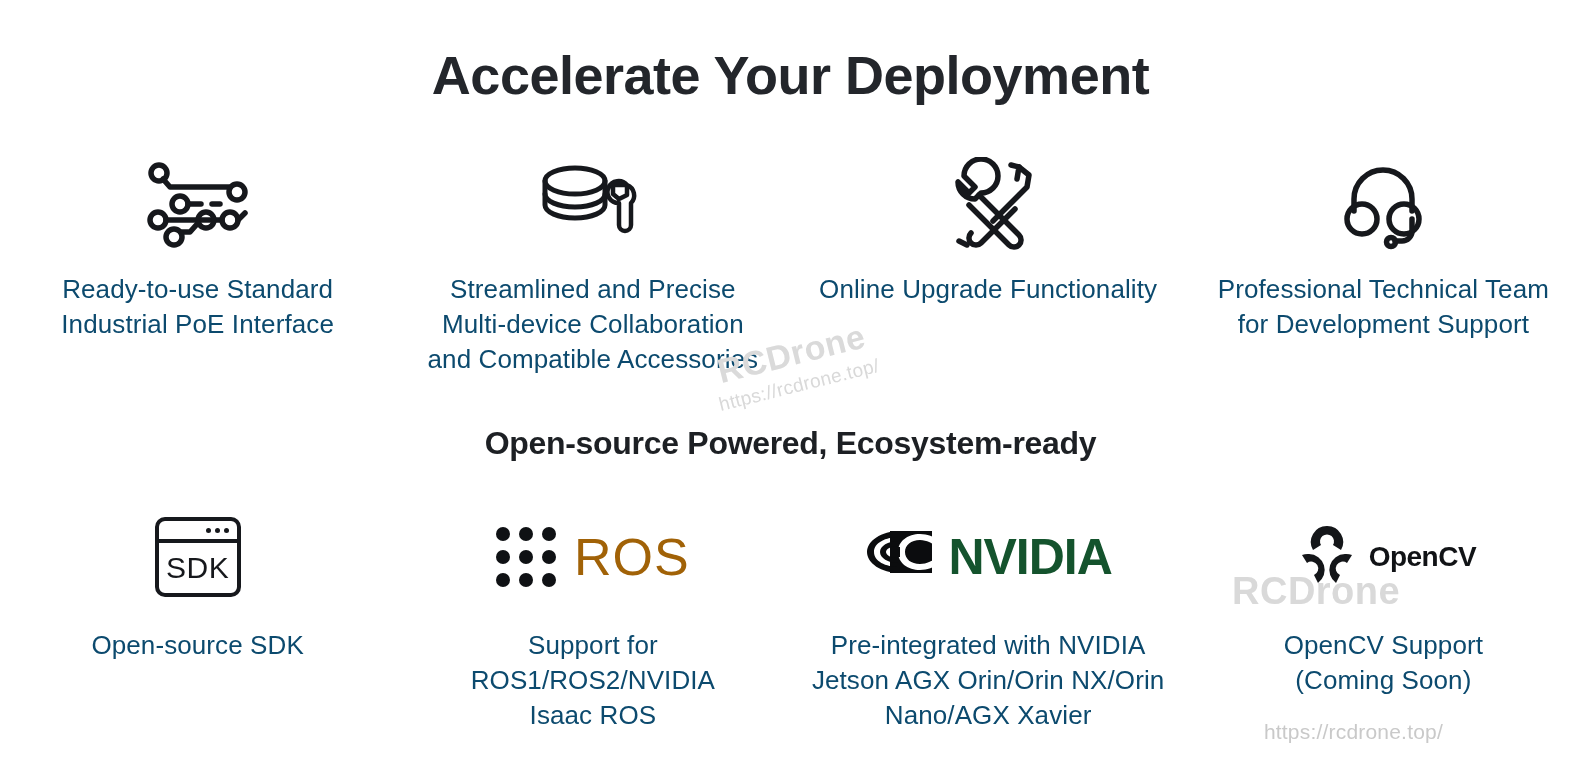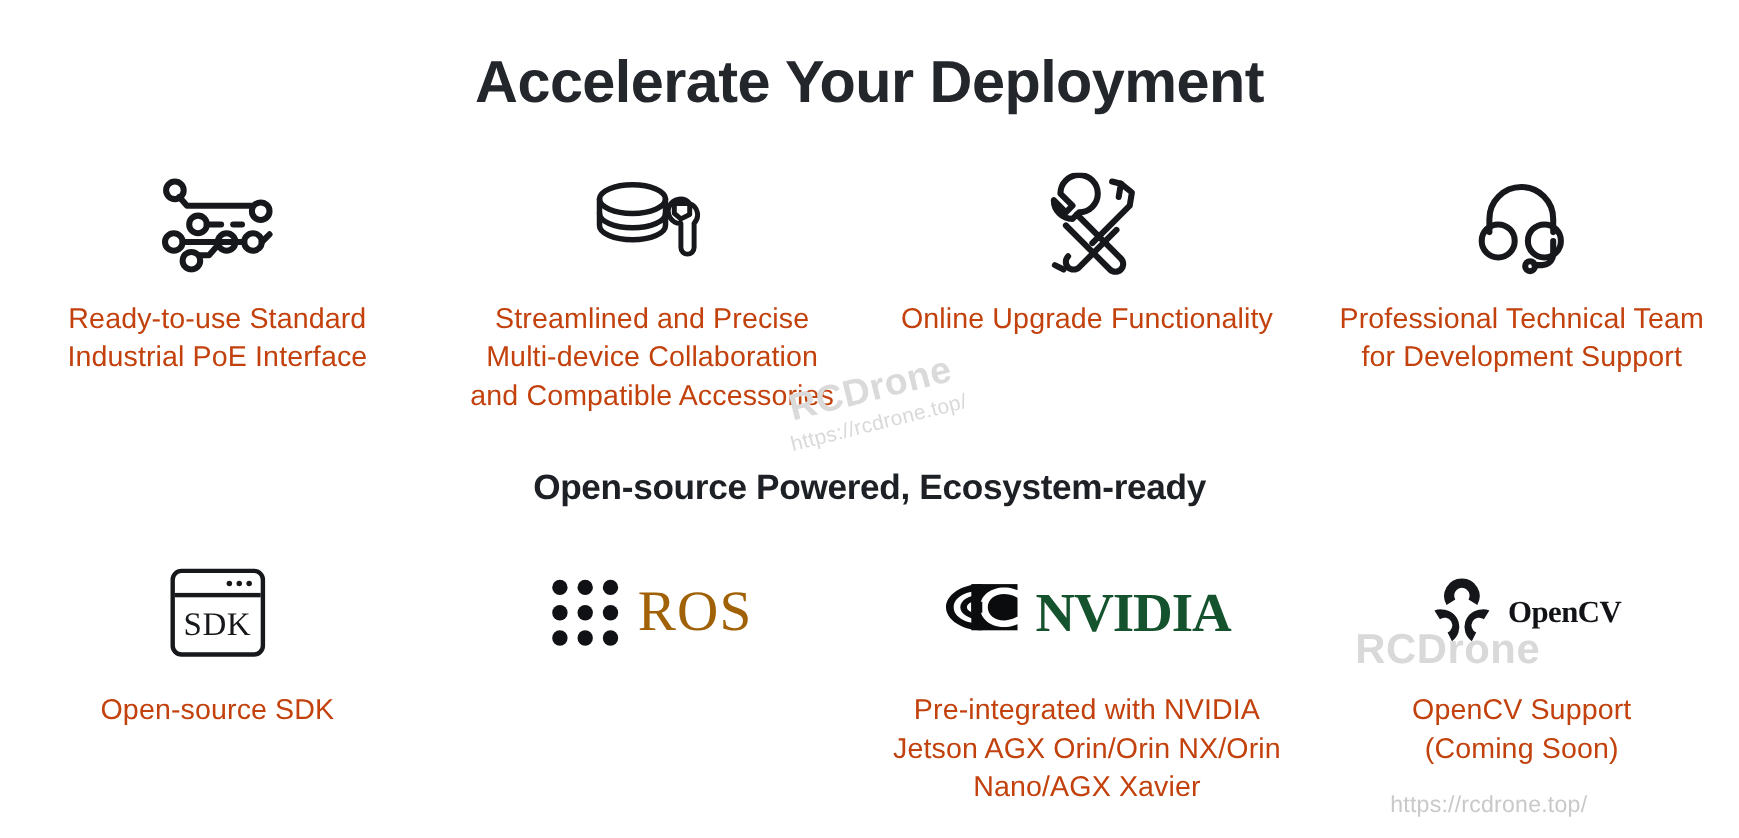--- a/index.html
+++ b/index.html
@@ -65,30 +65,29 @@
     display: flex;
     flex-direction: column;
     align-items: center;
   }
 
   .icon-box {
     height: 108px;
     display: flex;
     align-items: center;
     justify-content: center;
-    font-family: Liberation Serif, serif;
   }
   .row-eco .icon-box { height: 98px; }
 
   .caption {
     margin-top: 14px;
     text-align: center;
     font-size: 26px;
     line-height: 35px;
-    color: #c2410c;
+    color: #0c4a6e;
     font-weight: 400;
     max-width: 360px;
     letter-spacing: 0.1px;
   }
   .row-eco .caption { margin-top: 22px; }
 
   .caption span { display: block; }
 
   
   .sdk-icon {
@@ -347,20 +346,24 @@
               <i></i>
               <i></i>
               <i></i>
               <i></i>
               <i></i>
               <i></i>
           </div>
           <div class="ros-word">ROS</div>
         </div>
       </div>
+      <div class="caption">
+        <span>Support for ROS1/ROS2/NVIDIA</span>
+        <span>Isaac ROS</span>
+      </div>
     </div>
 
     <div class="cell">
       <div class="icon-box">
         <div class="nvidia-logo">
           <svg width="70" height="56" viewBox="0 0 70 56">
             <rect x="26" y="2" width="42" height="42" fill="#0b0c0e"></rect>
             <path d="M34 23 C34 12 44 5 56 5 C64 5 69 8 69 8 L69 15 C69 15 63 11 56 11 C47 11 41 16 41 23 C41 30 47 35 56 35 C63 35 69 31 69 31 L69 38 C69 38 64 41 56 41 C44 41 34 34 34 23 Z" fill="#ffffff"></path>
             <path d="M3 23 C3 12 17 2 36 2 L36 8 C21 8 10 14 10 23 C10 32 21 38 36 38 L36 44 C17 44 3 34 3 23 Z" fill="#0b0c0e"></path>
             <path d="M16 23 C16 17 24 12 34 12 L34 17 C27 17 22 20 22 23 C22 26 27 29 34 29 L34 34 C24 34 16 29 16 23 Z" fill="#0b0c0e"></path>

